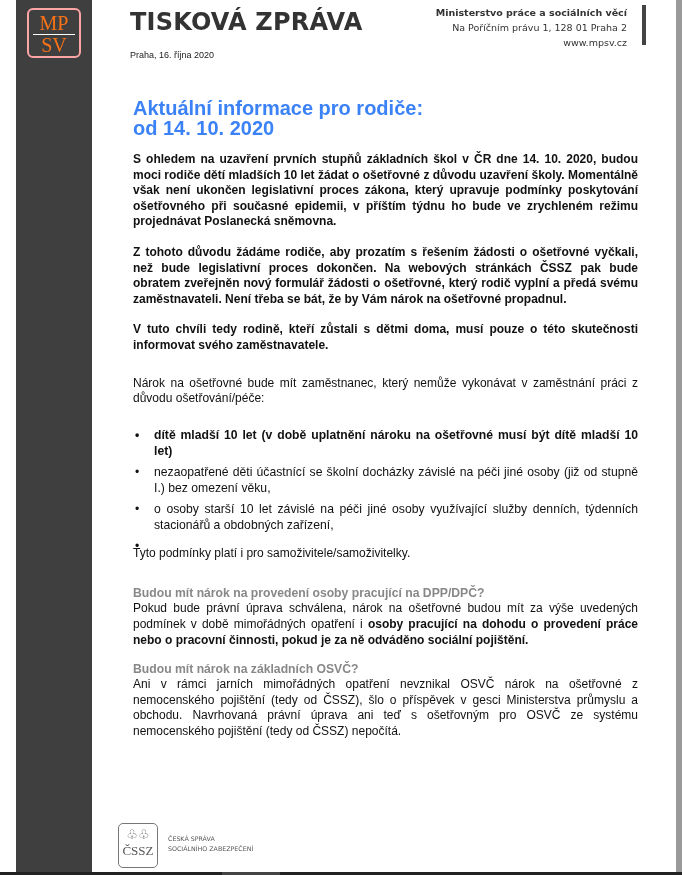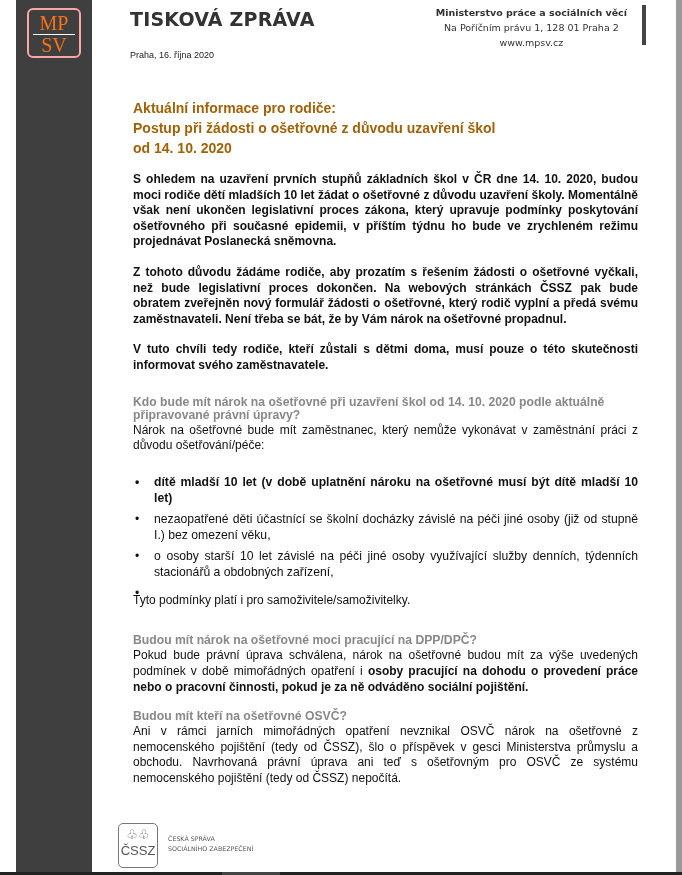--- a/index.html
+++ b/index.html
@@ -28,38 +28,38 @@
   .bottom-bar {
     position: absolute; left: 0; top: 872px; width: 682px; height: 3px;
     background: #222;
   }
   .bottom-bar .thumb {
     position: absolute; left: 222px; width: 58px; height: 3px; background: #444;
   }
   .title {
     position: absolute; left: 130px; top: 8px;
     font-family: "DejaVu Sans", sans-serif; font-weight: bold;
-    font-size: 19px; letter-spacing: 0.2px; color: #333;
+    font-size: 24px; letter-spacing: 0.2px; color: #333;
   }
   .date {
     position: absolute; left: 130px; top: 50px; font-size: 9px; color: #222;
   }
   .ministry {
-    position: absolute; right: 55px; top: 5px; text-align: center;
+    position: absolute; right: 55px; top: 5px; text-align: right;
     font-family: "DejaVu Sans", sans-serif; font-size: 9.5px; line-height: 15px; color: #333;
   }
   .ministry .name { font-weight: bold; }
   .ministry-bar {
     position: absolute; left: 642px; top: 5px; width: 4px; height: 40px; background: #444;
   }
   .content {
     position: absolute; left: 133px; top: 98px; width: 505px;
   }
   .heading {
-    font-size: 14px; font-weight: bold; color: #a16207; line-height: 20px; margin: 0 0 14px 0;
+    font-size: 20px; font-weight: bold; color: #3b82f6; line-height: 20px; margin: 0 0 14px 0;
   }
   .p {
     font-size: 12px; line-height: 15.6px; text-align: justify; margin: 0 0 15px 0;
   }
   .bold { font-weight: bold; }
   .sub {
     font-size: 12.2px; line-height: 13px; font-weight: bold; color: #888; margin: 0;
   }
   .p-tight { margin-top: 1px; }
   ul.bullets { list-style: none; margin: 0 0 13px 0; padding: 0; }
@@ -69,21 +69,21 @@
   }
   ul.bullets li .dot {
     position: absolute; left: 2px; top: 0;
   }
   .footer-logo {
     position: absolute; left: 118px; top: 823px; width: 40px; height: 45px;
     border: 1px solid #777; border-radius: 5px; box-sizing: border-box;
     text-align: center; color: #555;
   }
   .footer-logo .flower { font-size: 13px; line-height: 16px; margin-top: 3px; color: #666; }
-  .footer-logo .abbr { font-size: 13px; line-height: 16px; font-family: Liberation Sans, sans-serif; }
+  .footer-logo .abbr { font-size: 13px; line-height: 16px; font-family: Liberation Serif, serif; }
   .footer-text {
     position: absolute; left: 168px; top: 834px; font-family: "DejaVu Sans", sans-serif;
     font-size: 6.3px; line-height: 10px; color: #555;
   }
 </style>
 </head>
 <body>
 
 <div class="sidebar"></div>
 <div class="logo">
@@ -98,42 +98,40 @@
 <div class="ministry">
   <div class="name">Ministerstvo práce a sociálních věcí</div>
   <div>Na Poříčním právu 1, 128 01  Praha 2</div>
   <div>www.mpsv.cz</div>
 </div>
 <div class="ministry-bar"></div>
 
 <div class="content">
   <div class="heading">
     <div>Aktuální informace pro rodiče:</div>
-    <div>Postup při žádosti o ošetřovné z důvodu uzavření škol</div>
     <div>od 14. 10. 2020</div>
   </div>
 
   <p class="p bold">S ohledem na uzavření prvních stupňů základních škol v ČR dne 14. 10. 2020, budou moci rodiče dětí mladších 10 let žádat o ošetřovné z důvodu uzavření školy. Momentálně však není ukončen legislativní proces zákona, který upravuje podmínky poskytování ošetřovného při současné epidemii, v příštím týdnu ho bude ve zrychleném režimu projednávat Poslanecká sněmovna.</p>
   <p class="p bold">Z tohoto důvodu žádáme rodiče, aby prozatím s řešením žádosti o ošetřovné vyčkali, než bude legislativní proces dokončen. Na webových stránkách ČSSZ pak bude obratem zveřejněn nový formulář žádosti o ošetřovné, který rodič vyplní a předá svému zaměstnavateli. Není třeba se bát, že by Vám nárok na ošetřovné propadnul.</p>
-  <p class="p bold" style="margin-bottom:22px">V tuto chvíli tedy rodiče, kteří zůstali s dětmi doma, musí pouze o této skutečnosti informovat svého zaměstnavatele.</p>
+  <p class="p bold" style="margin-bottom:22px">V tuto chvíli tedy rodině, kteří zůstali s dětmi doma, musí pouze o této skutečnosti informovat svého zaměstnavatele.</p>
 
-  <p class="sub">Kdo bude mít nárok na ošetřovné při uzavření škol od 14. 10. 2020 podle aktuálně připravované právní úpravy?</p>
   <p class="p p-tight" style="margin-bottom:20px">Nárok na ošetřovné bude mít zaměstnanec, který nemůže vykonávat v zaměstnání práci z důvodu ošetřování/péče:</p>
   <ul class="bullets">
     <li class="bold"><span class="dot">•</span><span>dítě mladší 10 let (v době uplatnění nároku na ošetřovné musí být dítě mladší 10 let)</span></li>
     <li><span class="dot">•</span><span>nezaopatřené děti účastnící se školní docházky závislé na péči jiné osoby (již od stupně I.) bez omezení věku,</span></li>
     <li><span class="dot">•</span><span>o osoby starší 10 let závislé na péči jiné osoby využívající služby denních, týdenních stacionářů a obdobných zařízení,</span></li>
     <li><span class="dot">•</span></li>
   </ul>
   <p class="p" style="margin-bottom:26px">Tyto podmínky platí i pro samoživitele/samoživitelky.</p>
 
-  <p class="sub">Budou mít nárok na ošetřovné moci pracující na DPP/DPČ?</p>
+  <p class="sub">Budou mít nárok na provedení osoby pracující na DPP/DPČ?</p>
   <p class="p p-tight" style=""><span>Pokud bude právní úprava schválena, nárok na ošetřovné budou mít za výše uvedených podmínek v době mimořádných opatření i </span><span class="bold">osoby pracující na dohodu o provedení práce nebo o pracovní činnosti, pokud je za ně odváděno sociální pojištění.</span></p>
 
-  <p class="sub">Budou mít kteří na ošetřovné OSVČ?</p>
+  <p class="sub">Budou mít nárok na základních OSVČ?</p>
   <p class="p p-tight">Ani v rámci jarních mimořádných opatření nevznikal OSVČ nárok na ošetřovné z nemocenského pojištění (tedy od ČSSZ), šlo o příspěvek v gesci Ministerstva průmyslu a obchodu. Navrhovaná právní úprava ani teď s ošetřovným pro OSVČ ze systému nemocenského pojištění (tedy od ČSSZ) nepočítá.</p>
 </div>
 
 <div class="footer-logo">
   <div class="flower">♧♧</div>
   <div class="abbr">ČSSZ</div>
 </div>
 <div class="footer-text">
   <div>ČESKÁ SPRÁVA</div>
   <div>SOCIÁLNÍHO ZABEZPEČENÍ</div>

